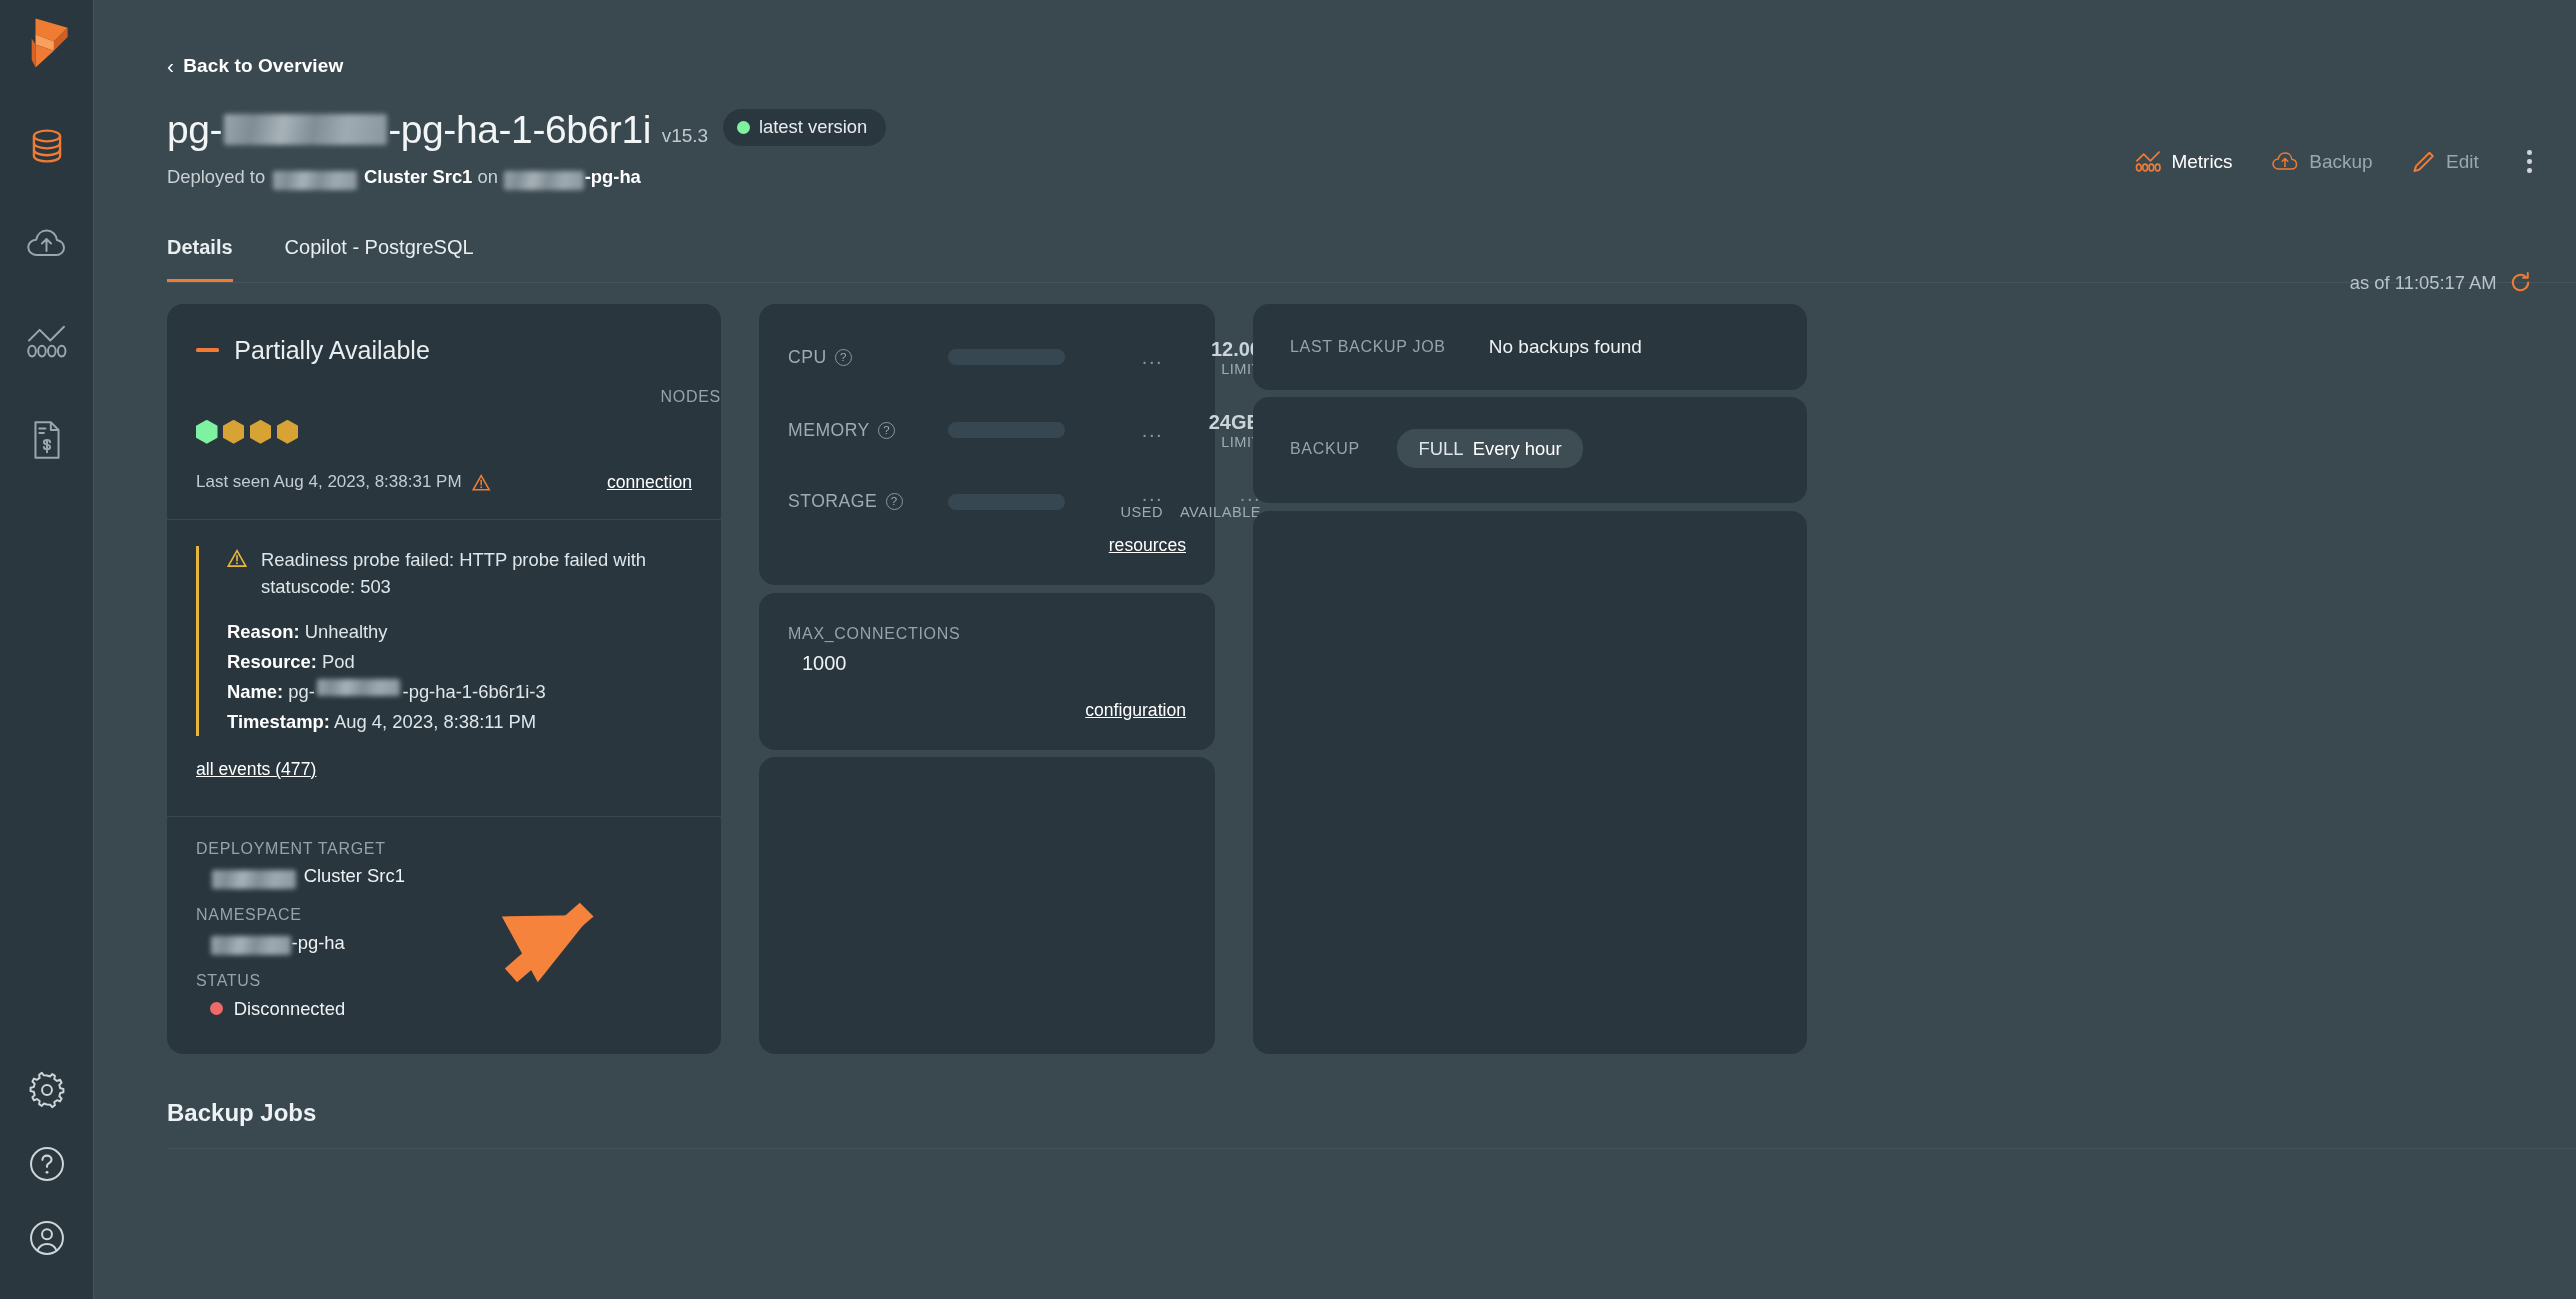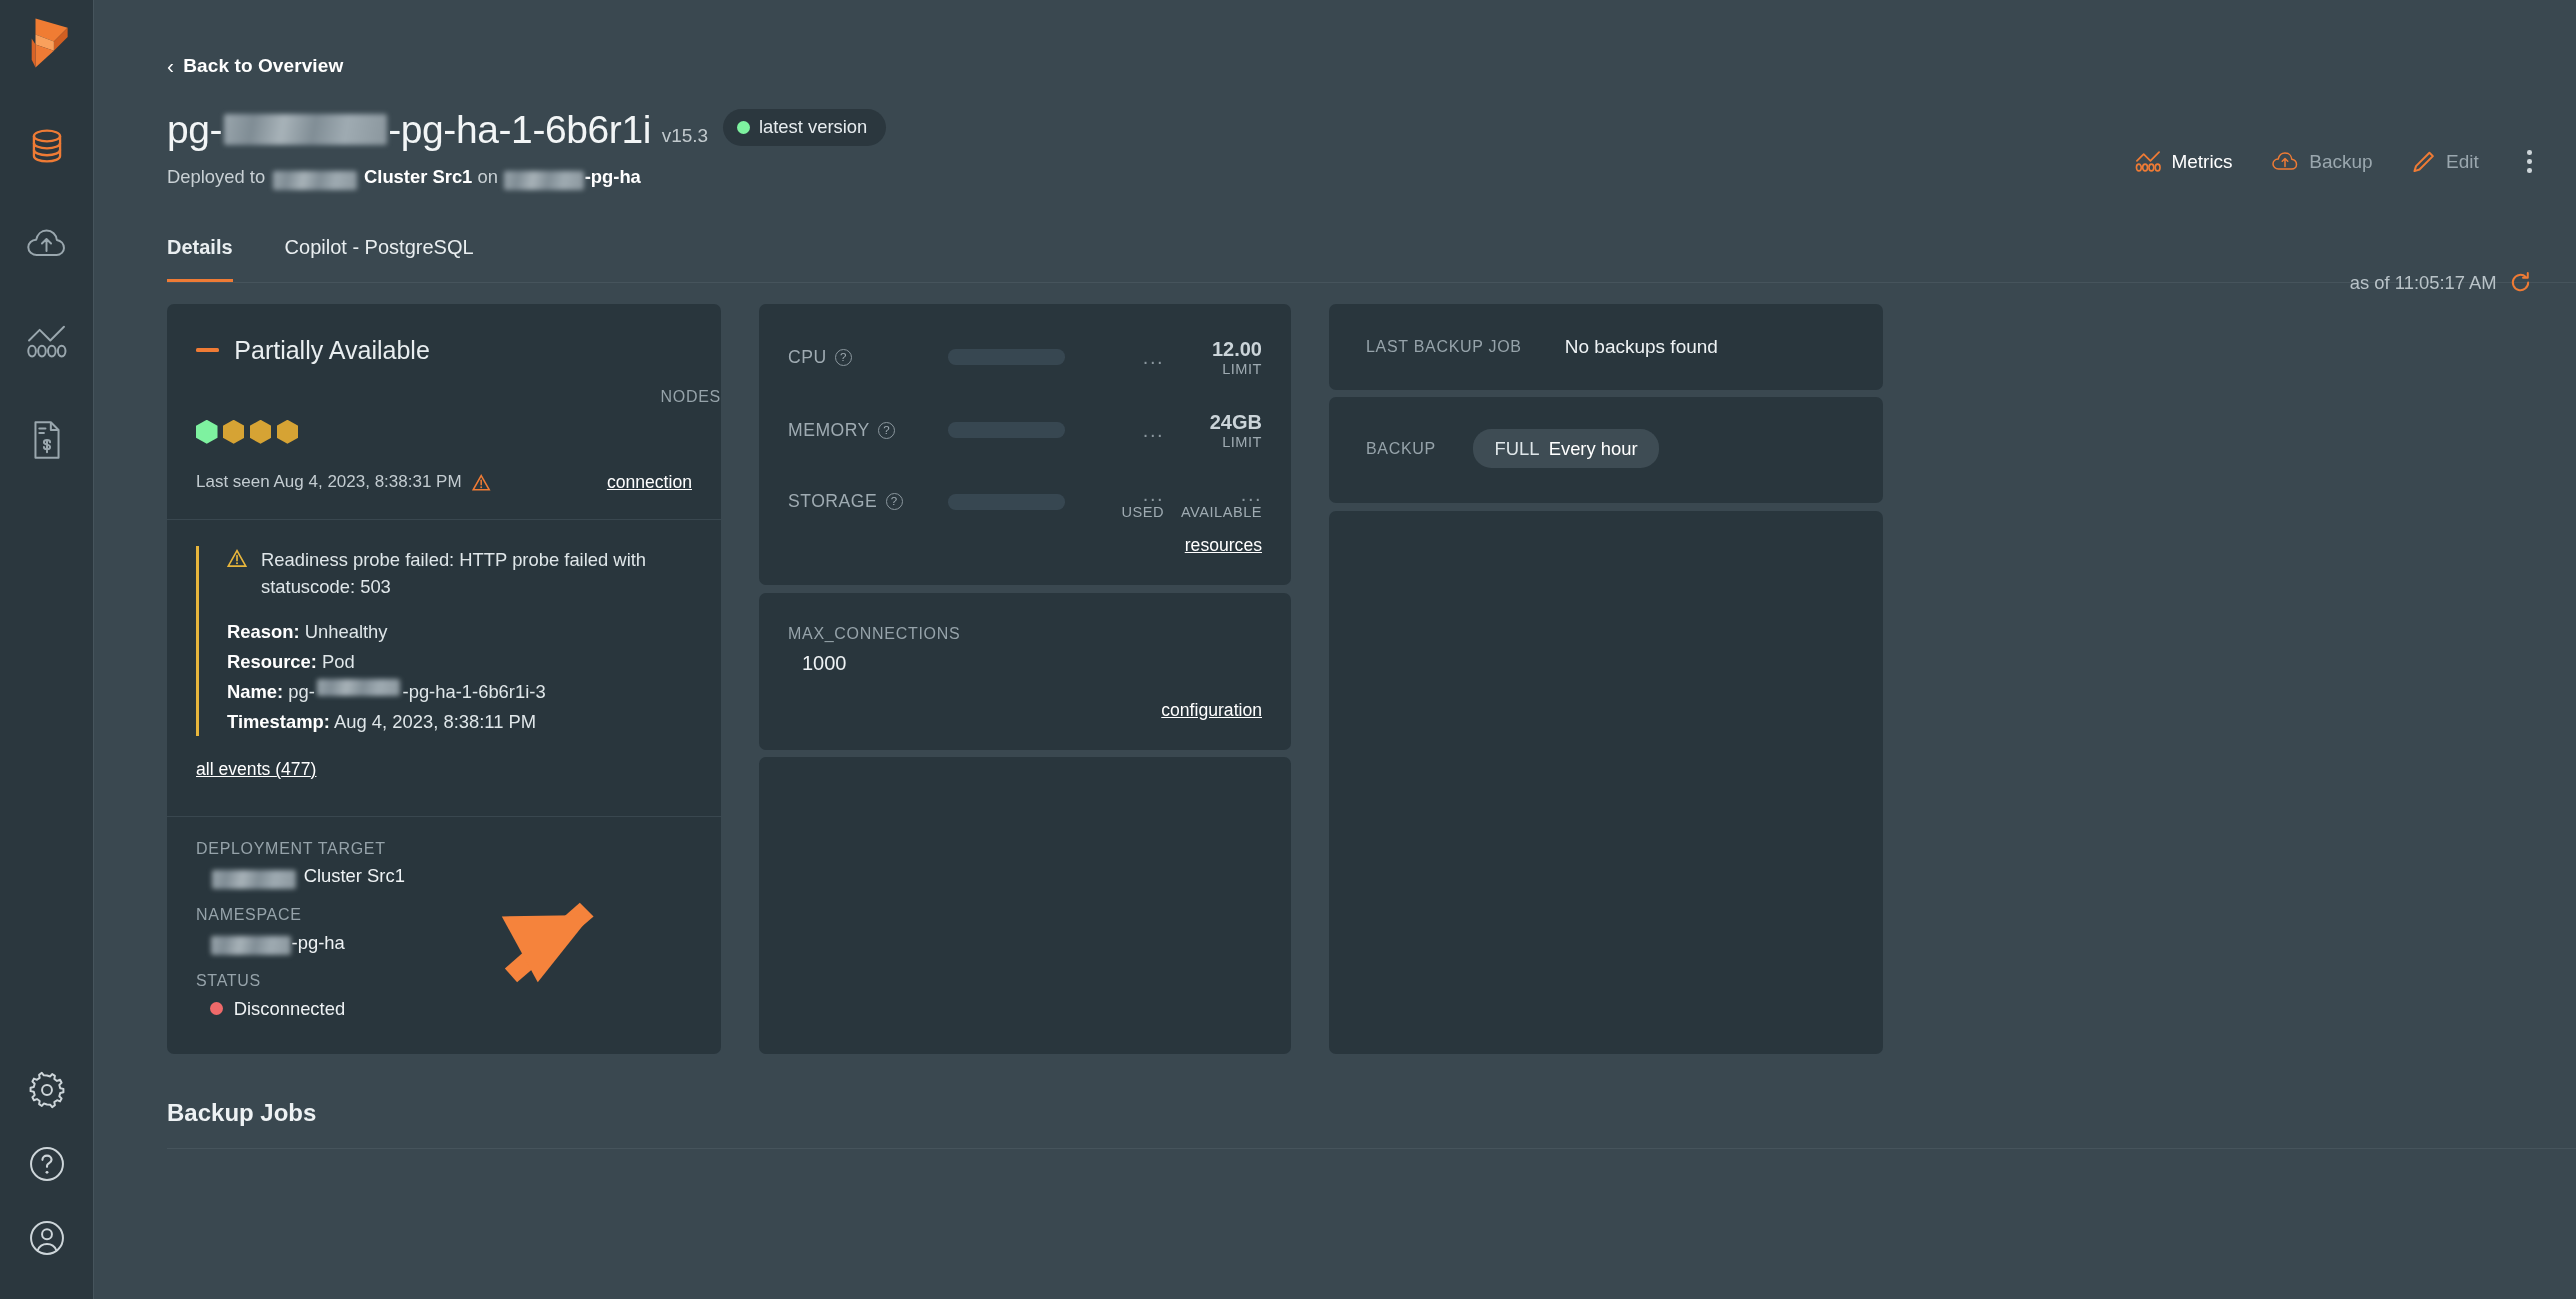--- a/index.html
+++ b/index.html
@@ -91,23 +91,23 @@
   .tabs { display: flex; gap: 0; margin-top: 48px; }
   .tab {
     font-size: 20px; padding: 0 0 20px 0; cursor: pointer; color: #e9eef0;
     margin-right: 52px; border-bottom: 3.1px solid transparent; position: relative;
   }
   .tab.active { border-bottom-color: #ef7b35; font-weight: 600; }
   .tabs-rule { height: 0.8px; background: #46545c; width: 2409px; margin-left: 0; }
 
   
   .cards { display: flex; gap: 38px; margin-top: 21px; }
-  .card { background: #29363d; border-radius: 7px; }
+  .card { background: #29363d; border-radius: 16px; }
   .col1 { width: 554px; }
-  .col2 { width: 532px; display: flex; flex-direction: column; gap: 7.7px; }
+  .col2 { width: 456px; display: flex; flex-direction: column; gap: 7.7px; }
   .col3 { width: 554px; display: flex; flex-direction: column; gap: 7.7px; }
 
   
   .status-head { display: flex; align-items: center; gap: 15.3px; padding: 32px 0 0 29px; }
   .status-dash { width: 23px; height: 3.8px; background: #ef7b35; border-radius: 1.5px; }
   .status-text { font-size: 25px; color: #e9eef0; font-weight: 400; }
   .nodes-label { font-size: 16px; color: #96a3aa; letter-spacing: 0.7px; padding: 23px 0 0 29px; text-align: right; }
   .hexrow { display: flex; gap: 5.4px; padding: 14px 0 0 29px; }
   .hex {
     width: 21.5px; height: 24px; display: inline-block;

